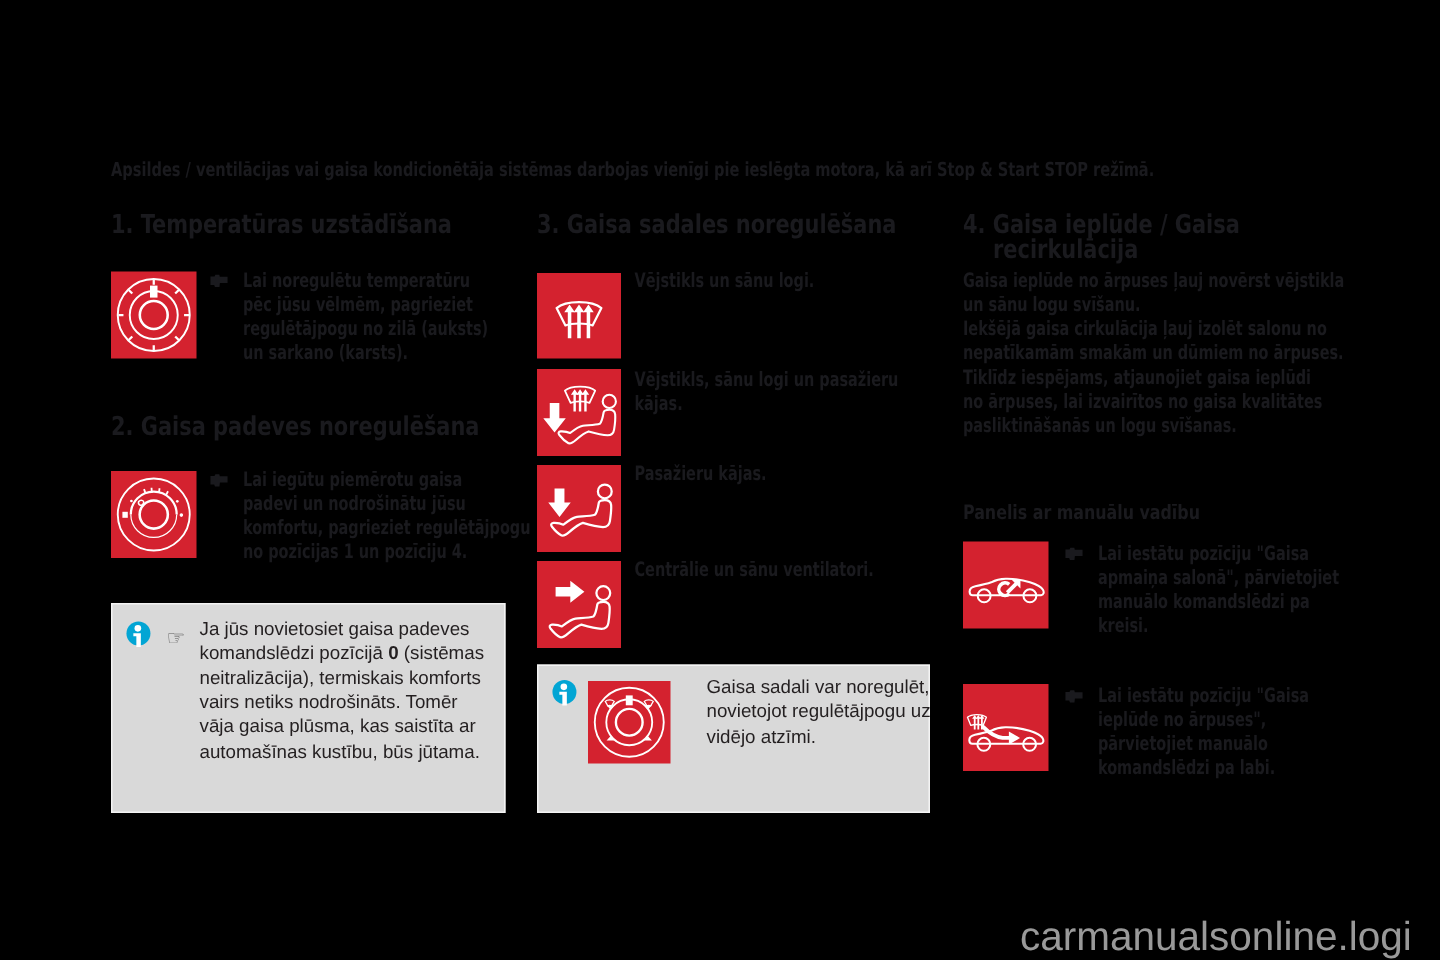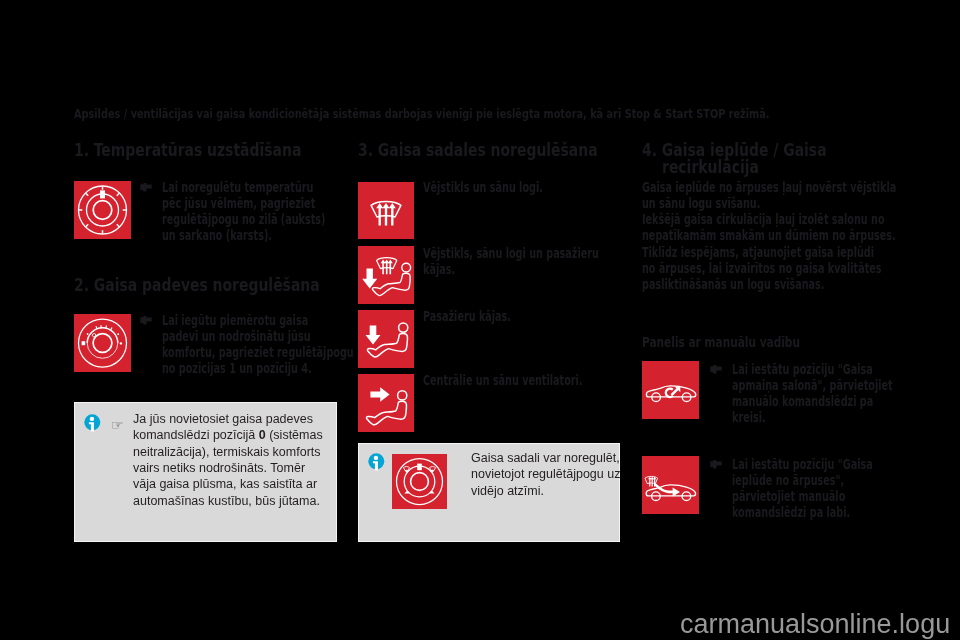--- a/index.html
+++ b/index.html
@@ -258,14 +258,14 @@
       <path d="M30.6 31.6 L 38.0 36.0 L 30.6 40.4 Z" fill="#fff"></path>
     </svg>
   </div>
   <div class="hand" style="left:710px;top:459px;">
     <svg width="12" height="10" viewBox="0 0 12 10">
       <path d="M0.3 2.3 L3.0 2.3 L3.6 1.1 L6.2 1.1 L6.5 2.5 L11.7 2.5 L11.7 6.6 L6.6 6.6 L6.3 9.4 L3.3 9.4 L2.8 8.0 L0.3 8.0 Z" fill="#1a1a1e"></path>
     </svg>
   </div>
   <div class="dk body" style="left:732px;top:457px;">Lai iestātu pozīciju "Gaisa<br>ieplūde no ārpuses",<br>pārvietojiet manuālo<br>komandslēdzi pa labi.</div>
 
-  <div class="wm">carmanualsonline.logu</div>
+  <div class="wm">carmanualsonline.logi</div>
 </div>
 
 </body></html>

